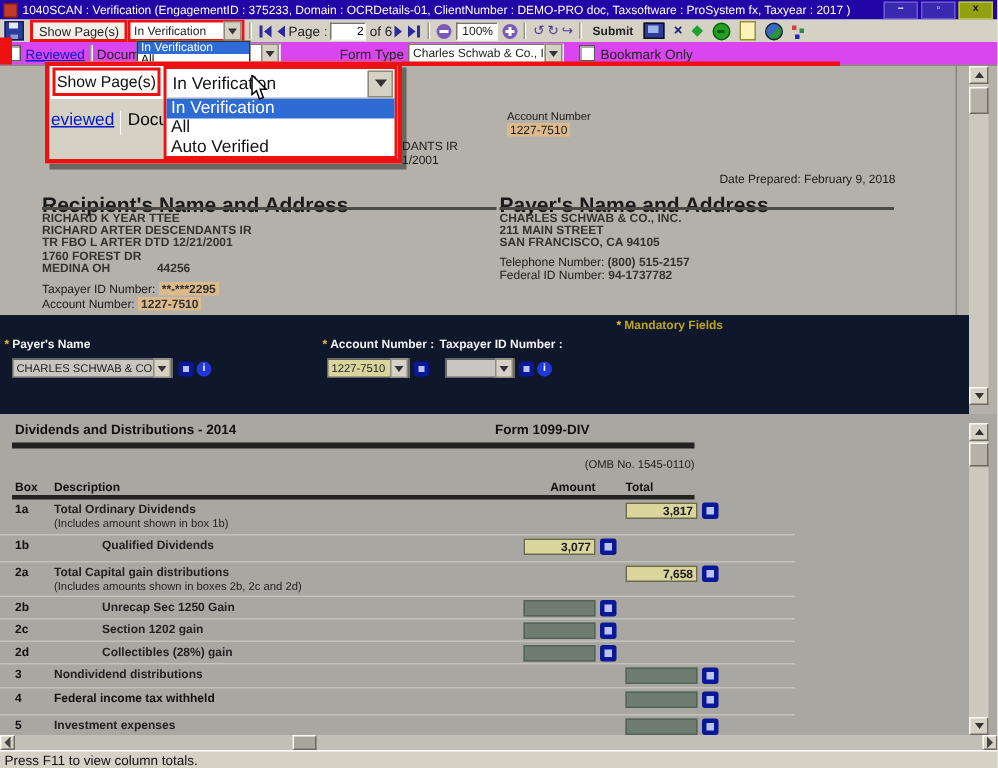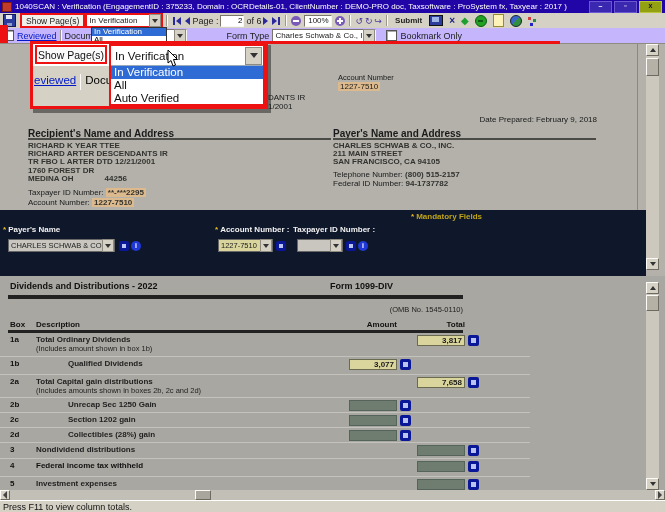--- a/index.html
+++ b/index.html
@@ -8,21 +8,21 @@
   .abs{position:absolute;}
   
   .titlebar{left:0;top:0;width:665px;height:13px;background:#2205a6;display:flex;align-items:center;color:#fff;font-size:8px;white-space:nowrap;}
   .app-icon{width:8px;height:8px;background:#c23a2a;border:1px solid #7a1a10;margin:0 3px 0 2px;flex:none;}
   .title-text{overflow:hidden;text-overflow:clip;flex:1;}
   .winbtns{display:flex;gap:2px;margin-right:3px;}
   .winbtn{width:21px;height:10px;background:#3a28b0;border:1px solid #6a58d0;color:#fff;font-size:7px;line-height:8px;text-align:center;font-weight:bold;}
   .winbtn.close{background:#93a012;color:#111;border-color:#b8c43a;}
   
   .toolbar1{left:0;top:13px;width:665px;height:15px;background:#d5d1c5;display:flex;align-items:center;font-size:9px;color:#222;white-space:nowrap;}
-  .toolbar2{left:0;top:28px;width:665px;height:15px;background:#c4b5fd;border-bottom:1px solid #8f8b80;display:flex;align-items:center;font-size:9px;color:#222;white-space:nowrap;}
+  .toolbar2{left:0;top:28px;width:665px;height:15px;background:#d946ef;border-bottom:1px solid #8f8b80;display:flex;align-items:center;font-size:9px;color:#222;white-space:nowrap;}
   .vsep{width:1px;height:11px;background:#9b978c;border-right:1px solid #fbfaf6;margin:0 3px;flex:none;}
   .floppy{width:11px;height:11px;background:#2c3c9c;border:1px solid #141a52;margin-left:3px;position:relative;flex:none;}
   .floppy .lbl{position:absolute;left:2px;top:0;width:6px;height:4px;background:#e8e8f4;}
   .floppy .sh{position:absolute;left:3px;bottom:0;width:5px;height:3px;background:#8f9cc8;}
   .tb-red{border:2px solid #e11;height:15px;box-sizing:border-box;display:flex;align-items:center;background:#f2f0ea;flex:none;}
   .showpages-btn{padding:0 4px;margin-left:4px;font-size:8.5px;}
   .tb-combo{width:78px;background:#fff;justify-content:space-between;}
   .tb-combo .val{font-size:8px;padding-left:2px;}
   .combo-arrow{width:10px;height:11px;background:#d5d1c5;border:1px solid #8f8b80;display:flex;align-items:center;justify-content:center;flex:none;}
   .tri{width:0;height:0;display:inline-block;}
@@ -56,21 +56,21 @@
   .red-hline{left:88px;top:41px;width:472px;height:3px;background:#e11;z-index:4;}
   
   .native-list{left:91px;top:27px;width:74px;border:1px solid #333;background:#fff;z-index:5;font-size:8px;}
   .native-list .it{height:8px;line-height:8px;padding:0 2px;overflow:hidden;}
   .native-list .sel{background:#2e6bd4;color:#fff;}
   
   .docpane{left:0;top:44px;width:665px;height:232px;background:#b3b1aa;overflow:hidden;}
   .doc-t{position:absolute;color:#33332f;font-weight:600;font-size:8px;white-space:pre;}
   .doc-b{font-weight:normal;color:#1a1a1a;}
   .hl{background:#dcba8e;padding:0 2px;}
-  .doc-head{position:absolute;font-weight:bold;font-size:10px;color:#1a1a1a;}
+  .doc-head{position:absolute;font-weight:bold;font-size:14px;color:#1a1a1a;}
   .doc-rule{position:absolute;height:2px;background:#4a4a46;}
   .doc-edge{position:absolute;left:637px;top:0;width:1px;height:166px;background:#8a8880;}
   
   .vsb{position:absolute;width:13px;background:#ccc8bd;}
   .sbbtn{position:absolute;left:0;width:13px;height:12px;background:#d5d1c5;border:1px solid;border-color:#fbfaf6 #6e6a60 #6e6a60 #fbfaf6;box-sizing:border-box;display:flex;align-items:center;justify-content:center;}
   .sbthumb{position:absolute;left:0;width:13px;background:#b5b1a6;border:1px solid;border-color:#fbfaf6 #6e6a60 #6e6a60 #fbfaf6;box-sizing:border-box;}
   .hscroll{left:0;top:490px;width:665px;height:10px;background:#c2bfb7;}
   .hbtn{position:absolute;top:0;width:10px;height:10px;background:#d5d1c5;border:1px solid;border-color:#fbfaf6 #6e6a60 #6e6a60 #fbfaf6;box-sizing:border-box;display:flex;align-items:center;justify-content:center;}
   .hthumb{position:absolute;left:195px;top:0;width:16px;height:10px;background:#a9a69e;border:1px solid;border-color:#fbfaf6 #6e6a60 #6e6a60 #fbfaf6;box-sizing:border-box;}
   
@@ -307,28 +307,28 @@
           <span class="tri down"></span>
         </span>
     </div>
     <span class="navysq" style="left:346px;top:31px">
         <span class="in"></span>
       </span>
     <span class="infoc" style="left:358px;top:31px">i</span>
   </div>
 
   <div class="abs section">
-    <span class="sec-title">Dividends and Distributions - 2022</span>
+    <span class="sec-title">Dividends and Distributions - 2014</span>
     <span class="sec-form">Form 1099-DIV</span>
     <div class="thickbar"></div>
     <span class="omb">(OMB No. 1545-0110)</span>
     <span class="colhead" style="left:10px">Box</span>
     <span class="colhead" style="left:36px">Description</span>
     <span class="colhead" style="left:349px;width:48px;text-align:right">Amount</span>
-    <span class="colhead" style="left:417px;width:48px;text-align:right">Total</span>
+    <span class="colhead" style="left:417px;width:48px;">Total</span>
     <div class="headrule"></div>
 
     <div class="rows">
       <div class="trow" style="height:23px">
         <span class="tbox">1a</span>
         <span class="tdesc"><span>Total Ordinary Dividends</span><span class="d2">(Includes amount shown in box 1b)</span></span>
         <span class="fld yellow tot">3,817</span>
         <span class="fic tot">
             <span class="in"></span>
           </span>

